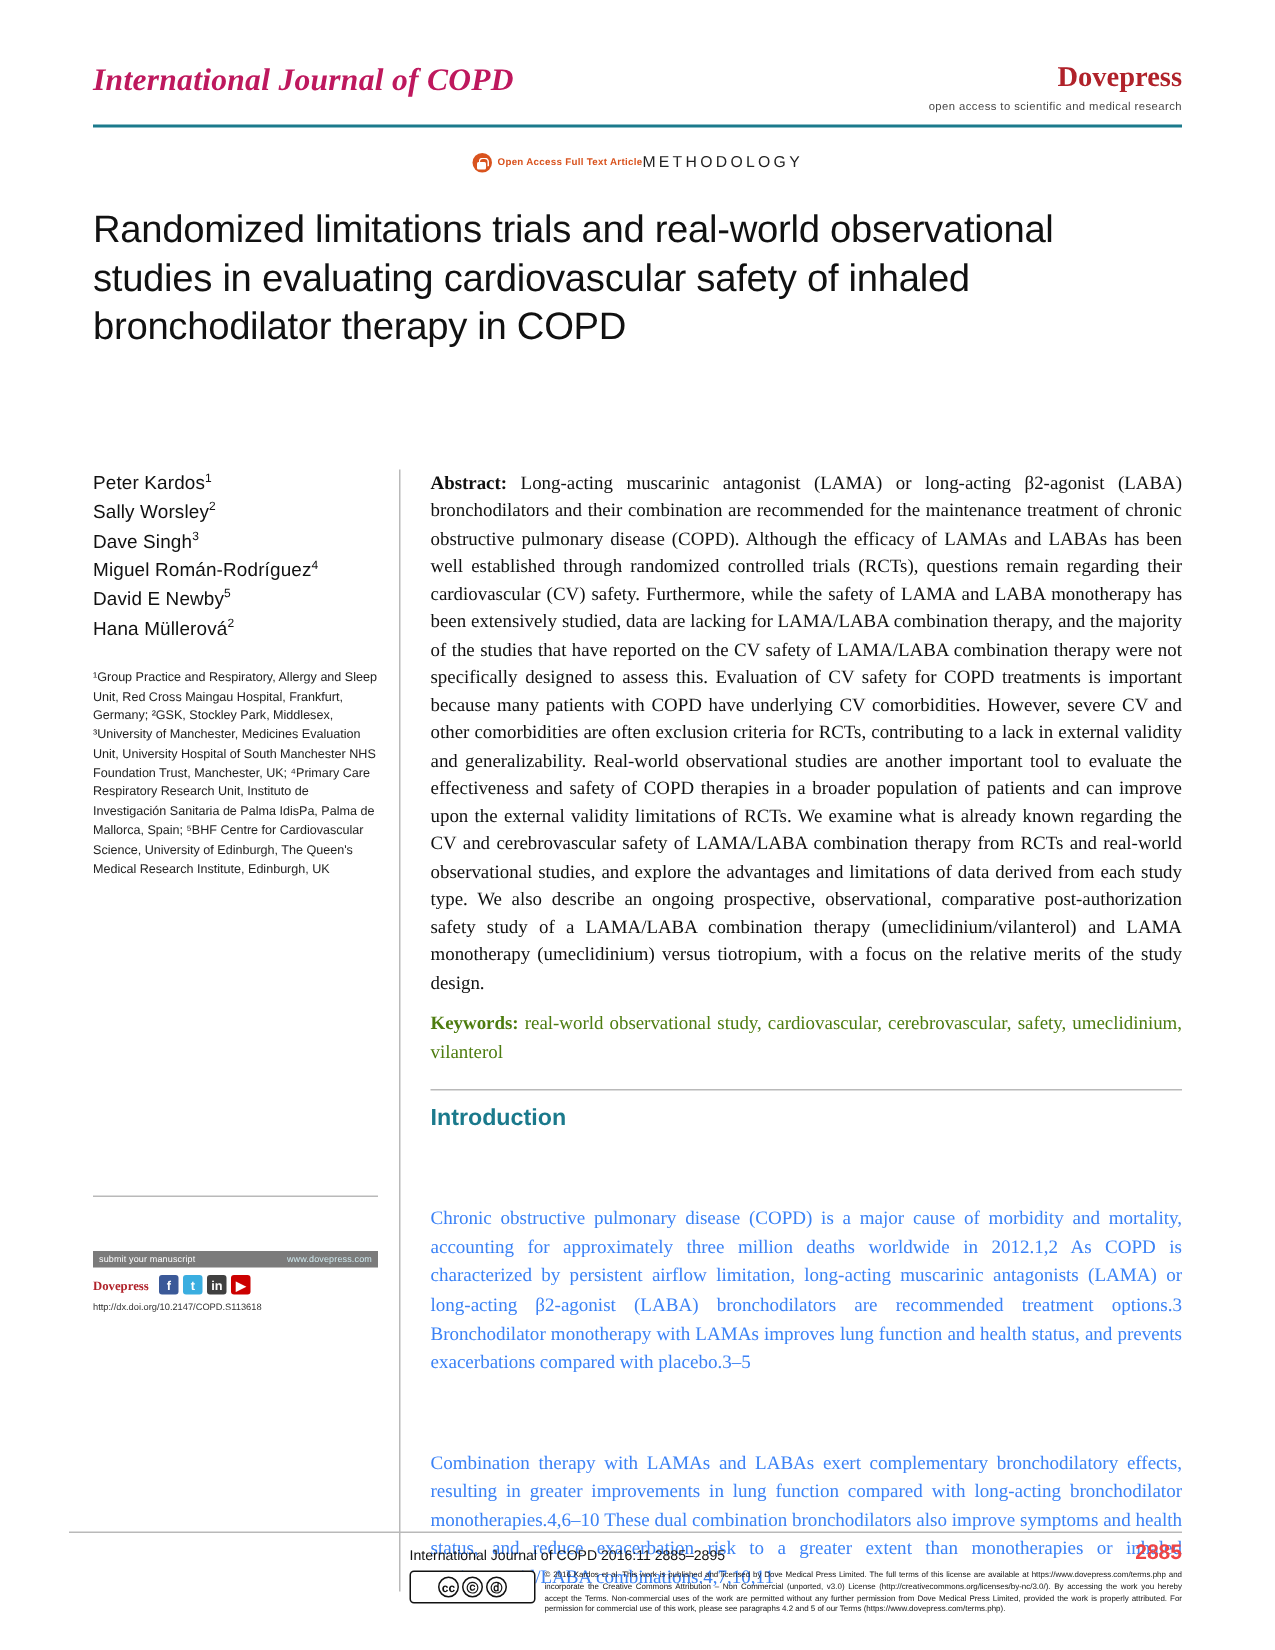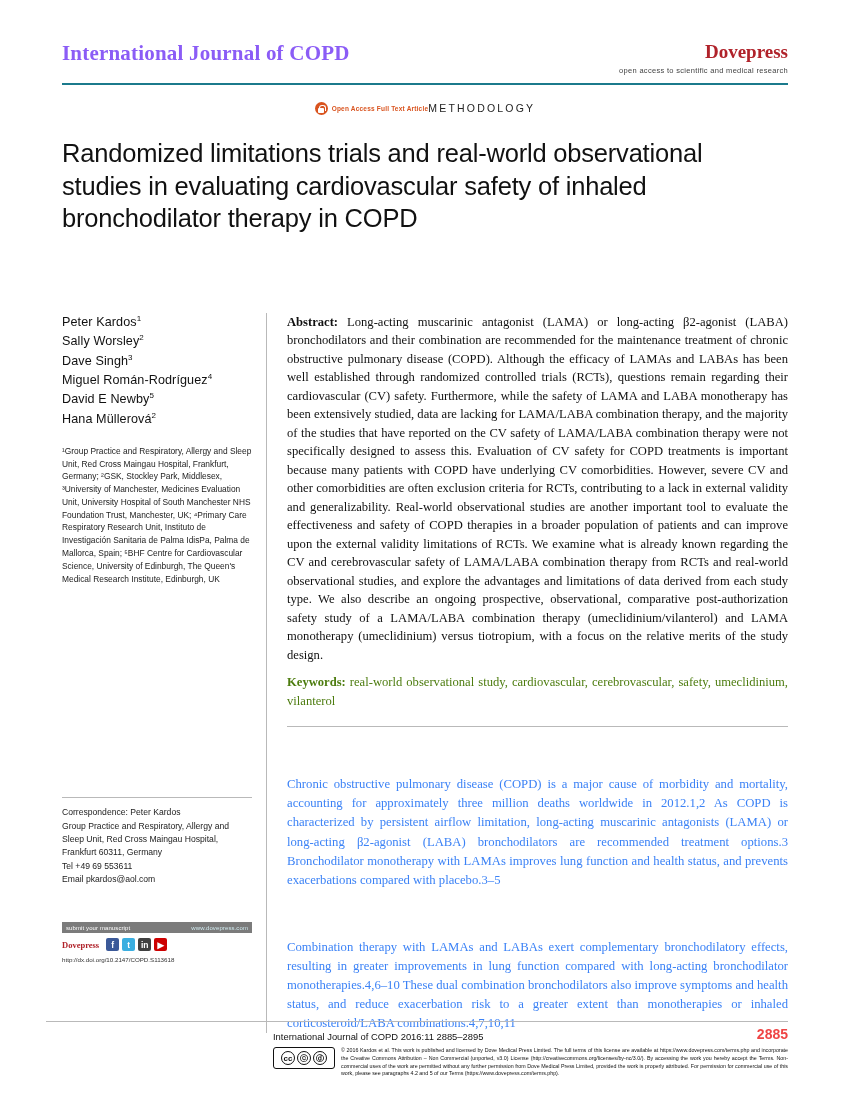--- a/index.html
+++ b/index.html
@@ -24,23 +24,24 @@
     display: flex;
     align-items: flex-start;
     justify-content: space-between;
     border-bottom: 2px solid #1b7a8c;
     padding-bottom: 8px;
   }
   .journal-title {
     font-family: "Liberation Serif", serif;
     font-size: 21px;
     font-weight: 700;
-    color: #8b5cf6;
+    color: #be185d;
     letter-spacing: 0.2px;
     line-height: 1.1;
+    font-style: italic;
   }
   .dove-wrap { text-align: right; }
   .dovepress {
     font-family: "Liberation Serif", serif;
     font-size: 19px;
     font-weight: 700;
     color: #b0222a;
     line-height: 1;
   }
   .dove-sub {
@@ -269,21 +270,21 @@
     color: #ef4444;
   }
   .license-row {
     display: flex;
     gap: 6px;
     margin-left: 227px;
     margin-top: 5px;
   }
   .cc-badge {
     flex: 0 0 auto;
-    width: 62px;
+    width: 84px;
     height: 22px;
     border: 1px solid #111;
     border-radius: 3px;
     display: flex;
     align-items: center;
     justify-content: center;
     gap: 2px;
     background: #fff;
   }
   .cc-circle {
@@ -332,24 +333,20 @@
       <div class="author"><span>Peter Kardos</span><sup>1</sup></div>
       <div class="author"><span>Sally Worsley</span><sup>2</sup></div>
       <div class="author"><span>Dave Singh</span><sup>3</sup></div>
       <div class="author"><span>Miguel Román-Rodríguez</span><sup>4</sup></div>
       <div class="author"><span>David E Newby</span><sup>5</sup></div>
       <div class="author"><span>Hana Müllerová</span><sup>2</sup></div>
 
       <div class="affil">¹Group Practice and Respiratory, Allergy and Sleep Unit, Red Cross Maingau Hospital, Frankfurt, Germany; ²GSK, Stockley Park, Middlesex, ³University of Manchester, Medicines Evaluation Unit, University Hospital of South Manchester NHS Foundation Trust, Manchester, UK; ⁴Primary Care Respiratory Research Unit, Instituto de Investigación Sanitaria de Palma IdisPa, Palma de Mallorca, Spain; ⁵BHF Centre for Cardiovascular Science, University of Edinburgh, The Queen's Medical Research Institute, Edinburgh, UK</div>
 
       <div class="corr-rule"></div>
-      <div class="corr" style="white-space: pre-line;">Correspondence: Peter Kardos
-Group Practice and Respiratory, Allergy and Sleep Unit, Red Cross Maingau Hospital, Frankfurt 60311, Germany
-Tel +49 69 553611
-Email pkardos@aol.com</div>
 
       <div class="submit-box">
         <div class="submit-bar">
           <span>submit your manuscript</span>
           <span class="url">www.dovepress.com</span>
         </div>
         <div class="social-row">
           <span class="dove-mini">Dovepress</span>
           <span class="sicon fb">f</span>
           <span class="sicon tw">t</span>
@@ -358,20 +355,21 @@
         </div>
         <div class="doi">http://dx.doi.org/10.2147/COPD.S113618</div>
       </div>
     </div>
 
     <div class="col-right">
       <div class="abstract"><b>Abstract:</b><span> Long-acting muscarinic antagonist (LAMA) or long-acting β2-agonist (LABA) bronchodilators and their combination are recommended for the maintenance treatment of chronic obstructive pulmonary disease (COPD). Although the efficacy of LAMAs and LABAs has been well established through randomized controlled trials (RCTs), questions remain regarding their cardiovascular (CV) safety. Furthermore, while the safety of LAMA and LABA monotherapy has been extensively studied, data are lacking for LAMA/LABA combination therapy, and the majority of the studies that have reported on the CV safety of LAMA/LABA combination therapy were not specifically designed to assess this. Evaluation of CV safety for COPD treatments is important because many patients with COPD have underlying CV comorbidities. However, severe CV and other comorbidities are often exclusion criteria for RCTs, contributing to a lack in external validity and generalizability. Real-world observational studies are another important tool to evaluate the effectiveness and safety of COPD therapies in a broader population of patients and can improve upon the external validity limitations of RCTs. We examine what is already known regarding the CV and cerebrovascular safety of LAMA/LABA combination therapy from RCTs and real-world observational studies, and explore the advantages and limitations of data derived from each study type. We also describe an ongoing prospective, observational, comparative post-authorization safety study of a LAMA/LABA combination therapy (umeclidinium/vilanterol) and LAMA monotherapy (umeclidinium) versus tiotropium, with a focus on the relative merits of the study design.</span></div>
       <div class="keywords"><b>Keywords:</b><span> real-world observational study, cardiovascular, cerebrovascular, safety, umeclidinium, vilanterol</span></div>
 
       <div class="sec-rule"></div>
+      <div class="sec-head">Introduction</div>
       <div class="body-p">Chronic obstructive pulmonary disease (COPD) is a major cause of morbidity and mortality, accounting for approximately three million deaths worldwide in 2012.1,2 As COPD is characterized by persistent airflow limitation, long-acting muscarinic antagonists (LAMA) or long-acting β2-agonist (LABA) bronchodilators are recommended treatment options.3 Bronchodilator monotherapy with LAMAs improves lung function and health status, and prevents exacerbations compared with placebo.3–5</div>
       <div class="body-p">Combination therapy with LAMAs and LABAs exert complementary bronchodilatory effects, resulting in greater improvements in lung function compared with long-acting bronchodilator monotherapies.4,6–10 These dual combination bronchodilators also improve symptoms and health status, and reduce exacerbation risk to a greater extent than monotherapies or inhaled corticosteroid/LABA combinations.4,7,10,11</div>
     </div>
   </div>
 
   <div class="footer">
     <div class="footer-top">
       <div class="footer-cite">International Journal of COPD 2016:11 2885–2895</div>
       <div class="page-num">2885</div>
     </div>

